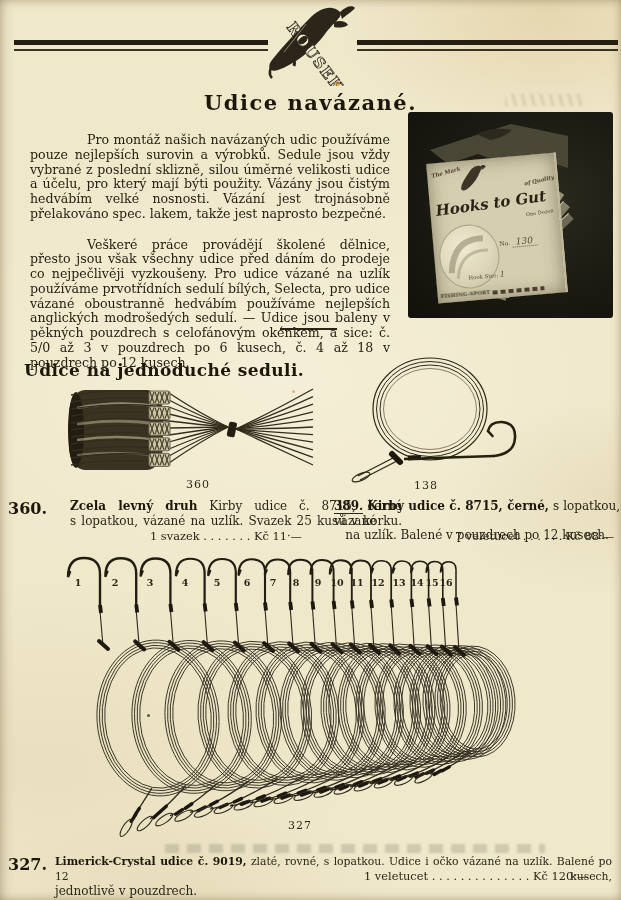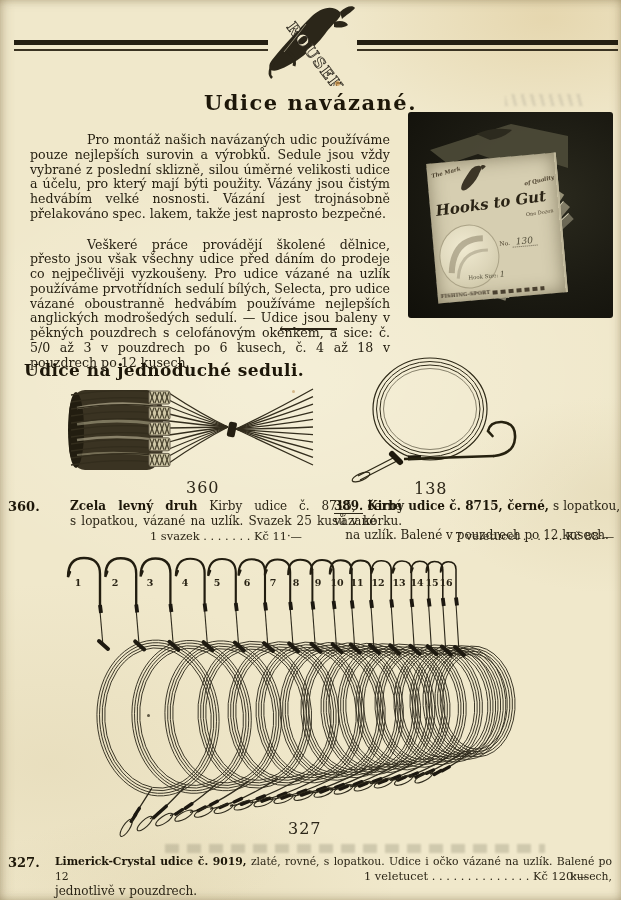--- a/index.html
+++ b/index.html
@@ -47,22 +47,22 @@
   .packet .no-row{position:absolute;top:80px;left:66px;font-size:6px;color:#4a3f2c;}
   .packet .no-row .hand{font-size:9px;font-style:italic;color:#55503c;border-bottom:1px dotted #6b6350;padding:0 4px;}
   .packet .size-row{position:absolute;top:112px;left:32px;font-size:5.5px;color:#55503c;}
   .packet .size-row .hand{font-size:8px;font-style:italic;}
   .packet .maker{position:absolute;bottom:4px;left:3px;right:3px;font-size:5px;font-weight:bold;
     color:#43392a;letter-spacing:.2px;filter:blur(.3px);white-space:nowrap;}
   .packet .maker .smear{display:inline-block;width:52px;height:4px;vertical-align:middle;
     background:repeating-linear-gradient(90deg,#4a4030 0 5px,transparent 5px 8px);filter:blur(.7px);}
   
   h2.section{left:8px;top:344px;margin:16px;font-size:17px;font-weight:bold;letter-spacing:.4px;color:#1d1709;}
-  .figlabel{font-size:16px;color:#2c2618;letter-spacing:1px;}
-  .itemnum{font-size:13px;font-weight:bold;color:#1d1709;}
+  .figlabel{font-size:11px;color:#2c2618;letter-spacing:1px;}
+  .itemnum{font-size:16px;font-weight:bold;color:#1d1709;}
   .iline{text-align:justify;text-align-last:justify;font-size:12px;line-height:14.5px;color:#2b2516;}
   .b{font-weight:bold;color:#1d1709;}
   .price{font-size:11.4px;color:#2b2516;white-space:nowrap;}
   .center{text-align:right;text-align-last:center;}
   svg.fig{position:absolute;}
   .smudge{left:165px;top:844px;width:380px;height:9px;opacity:.28;filter:blur(1px);
     background:repeating-linear-gradient(90deg,#7d7a62 0 14px,transparent 14px 22px);}
   .stain{border-radius:50%;}
   .pencil{left:505px;top:94px;width:80px;height:12px;opacity:.14;filter:blur(1px);
     background:repeating-linear-gradient(75deg,#555 0 3px,transparent 3px 9px);}

